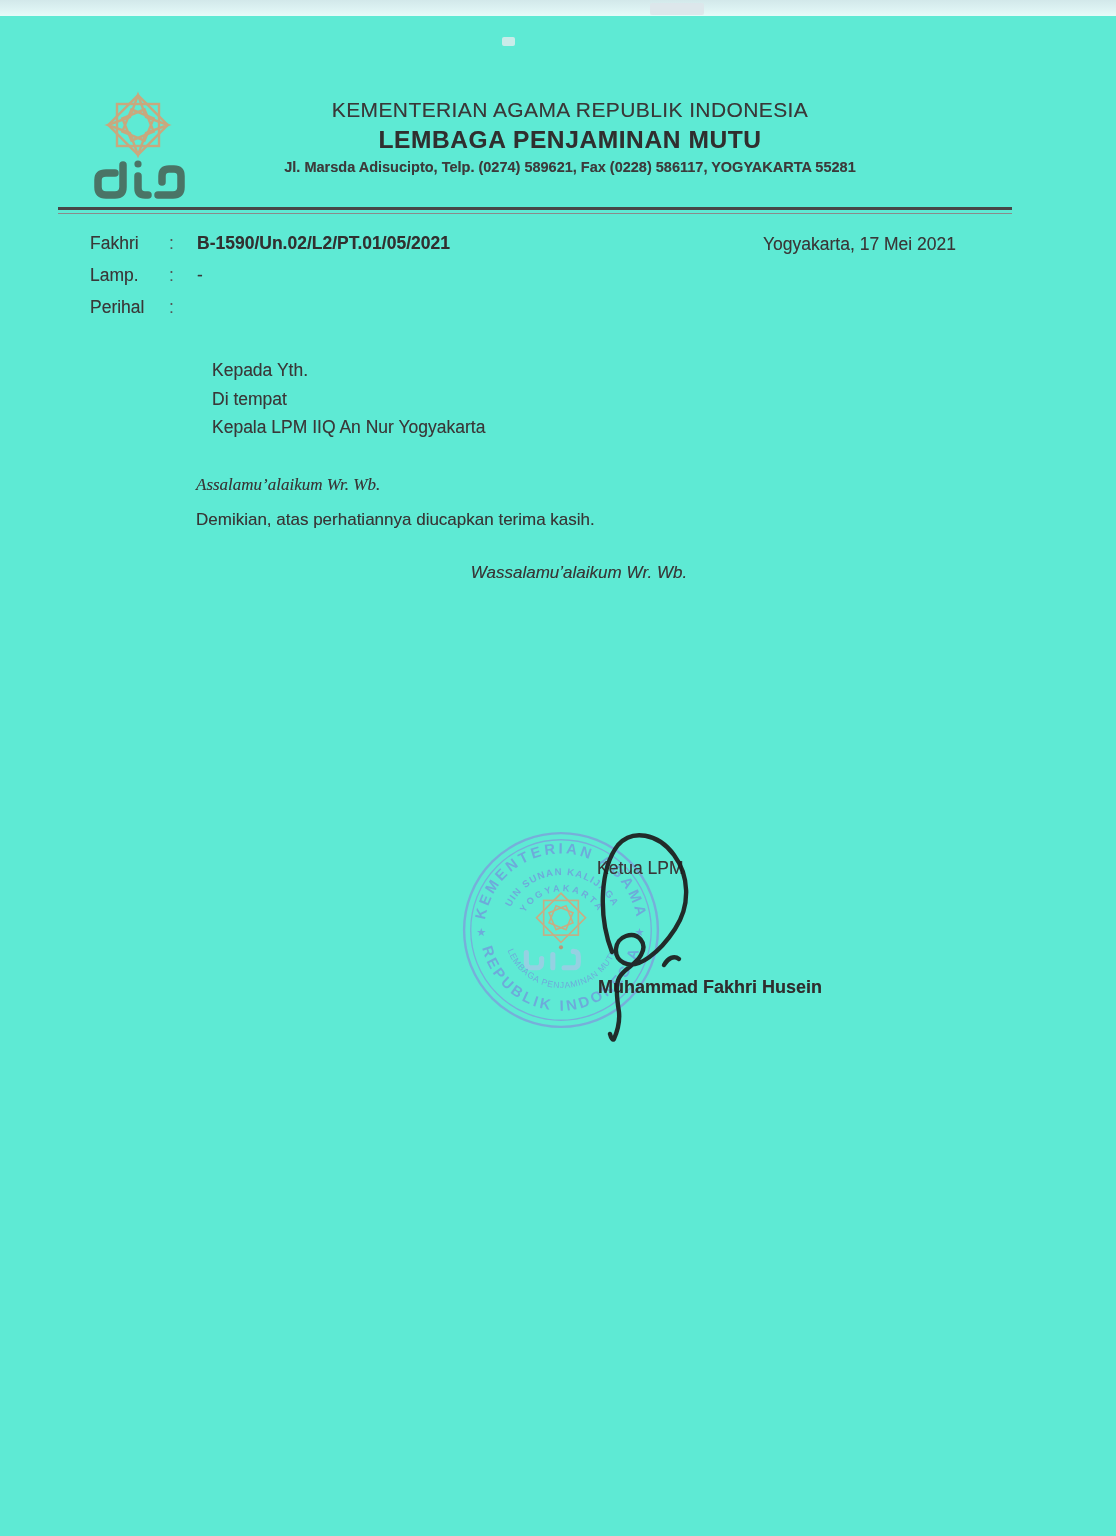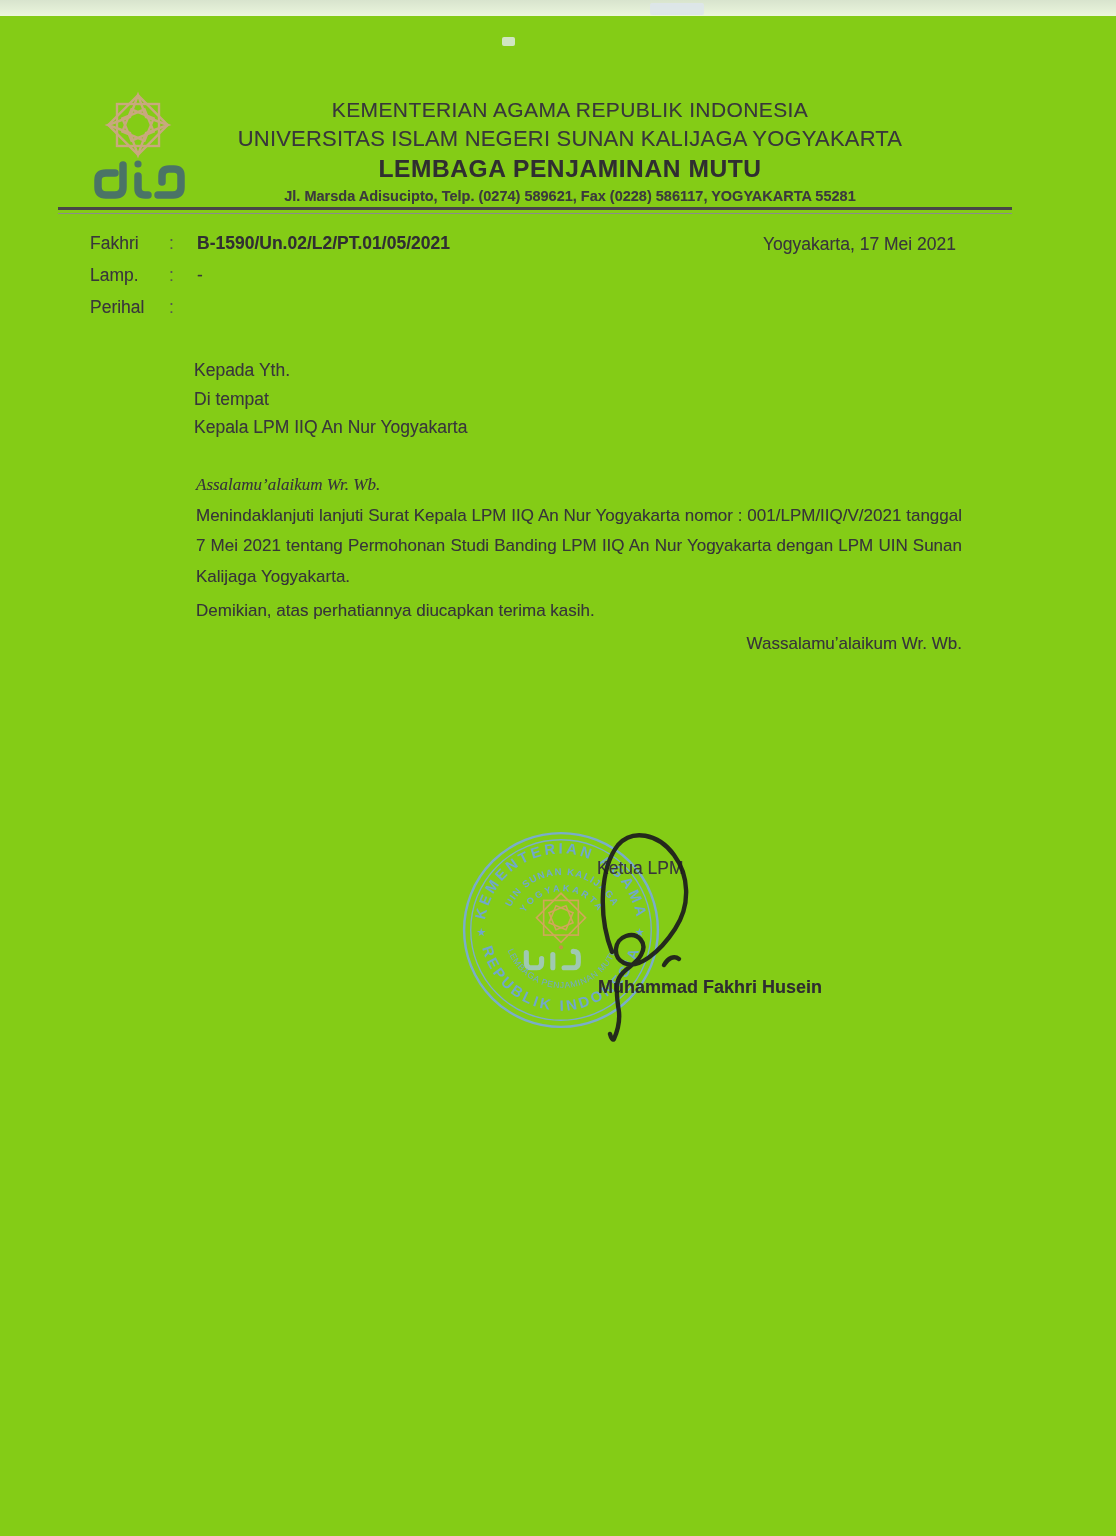--- a/index.html
+++ b/index.html
@@ -1,20 +1,20 @@
 <!DOCTYPE html>
 <html><head>
 <meta charset="utf-8">
 <style>
   html,body{margin:0;padding:0;background:#9a9a9a;}
   .page{
     position:relative;
     width:1116px;height:1536px;
     margin:0 auto;
-    background:#84cc16;
+    background:#5eead4;
     overflow:hidden;
     font-family:"Liberation Sans", sans-serif;
     color:#383838;
   }
   
   .scan-band{
     position:absolute;left:0;top:0;width:1116px;height:16px;
     background:linear-gradient(to bottom, #e7e8ee 0%, #f3f4f8 55%, #ffffff 100%);
     opacity:.85;
   }
@@ -36,28 +36,28 @@
   
   .meta{position:absolute;left:90px;top:233px;width:600px;font-size:17.5px;}
   .meta-row{display:flex;height:32px;align-items:flex-start;}
   .meta-label{width:79px;}
   .meta-colon{width:28px;color:#555;}
   .meta-value{white-space:nowrap;}
   .meta-value.bold{font-weight:bold;color:#303030;}
   .dateline{position:absolute;left:700px;top:234px;width:256px;text-align:right;font-size:17.5px;}
 
   
-  .recipient{position:absolute;left:194px;top:356px;font-size:17.5px;line-height:28.5px;}
+  .recipient{position:absolute;left:212px;top:356px;font-size:17.5px;line-height:28.5px;}
 
   
   .body-block{position:absolute;left:196px;top:470px;width:766px;font-size:17px;line-height:30.6px;text-align:justify;color:#363636;}
   .body-block .salam{font-style:italic;text-align:left;font-family:Liberation Serif, serif;}
   .body-block p{margin:0;}
   .body-block .closing{margin-top:4px;text-align:left;}
-  .body-block .salam2{margin-top:2px;text-align:right;}
+  .body-block .salam2{margin-top:23px;font-style:italic;text-align:center;}
 
   
   .stamp-svg{position:absolute;left:459px;top:828px;width:204px;height:204px;opacity:.92;}
   .sig-title{position:absolute;left:597px;top:858px;font-size:17.5px;z-index:4;}
   .sig-name{position:absolute;left:598px;top:977px;font-size:18px;font-weight:bold;color:#2e2e2e;z-index:4;}
   .sig-svg{position:absolute;left:588px;top:832px;width:125px;height:212px;z-index:6;}
 </style>
 </head>
 <body>
 
@@ -80,21 +80,20 @@
     <g stroke="#4a7466" stroke-width="7.5" fill="none" stroke-linecap="round" stroke-linejoin="round">
       <path d="M 30,77 L 30,99 Q 30,107 22,107 L 13,107 Q 5,107 5,99 L 5,92 Q 5,85 13,85 L 22,85"></path>
       <path d="M 45,88 L 45,100 Q 45,107 52,107 L 55,107"></path>
       <path d="M 65,107 L 80,107 Q 88,107 88,99 L 88,88 Q 88,81 81,81 L 76,81 Q 69,81 69,88 L 69,94"></path>
     </g>
     <circle cx="45" cy="76" r="3.6" fill="#4a7466"></circle>
   </svg>
 
   <div class="hdr">
     <div class="l1 soft">KEMENTERIAN AGAMA REPUBLIK INDONESIA</div>
-    <div class="l2 soft">UNIVERSITAS ISLAM NEGERI SUNAN KALIJAGA YOGYAKARTA</div>
     <div class="l3 soft">LEMBAGA PENJAMINAN MUTU</div>
     <div class="l4 soft">Jl. Marsda Adisucipto, Telp. (0274) 589621, Fax (0228) 586117, YOGYAKARTA 55281</div>
   </div>
   <div class="rule-thick"></div>
   <div class="rule-thin"></div>
 
   <div class="meta">
     <div class="meta-row">
       <span class="meta-label soft">Fakhri</span>
       <span class="meta-colon">:</span>
@@ -113,21 +112,20 @@
   <div class="dateline soft">Yogyakarta, 17 Mei 2021</div>
 
   <div class="recipient">
     <div class="soft">Kepada Yth.</div>
     <div class="soft">Di tempat</div>
     <div class="soft">Kepala LPM IIQ An Nur Yogyakarta</div>
   </div>
 
   <div class="body-block">
     <p class="salam soft">Assalamu’alaikum Wr. Wb.</p>
-    <p class="soft">Menindaklanjuti lanjuti Surat Kepala LPM IIQ An Nur Yogyakarta nomor : 001/LPM/IIQ/V/2021 tanggal 7 Mei 2021 tentang Permohonan Studi Banding LPM IIQ An Nur Yogyakarta dengan LPM UIN Sunan Kalijaga Yogyakarta.</p>
     <p class="closing soft">Demikian, atas perhatiannya diucapkan terima kasih.</p>
     <p class="salam2 soft">Wassalamu’alaikum Wr. Wb.</p>
   </div>
 
   <svg class="stamp-svg" viewBox="0 0 200 200">
     <defs>
       <path id="arcOuterTop" d="M 25,100 A 75,75 0 0 1 175,100"></path>
       <path id="arcOuterBottom" d="M 21,100 A 79,79 0 0 0 179,100"></path>
       <path id="arcInnerTop" d="M 45,102 A 56,56 0 0 1 157,102"></path>
       <path id="arcInnerMid" d="M 59,104 A 42,42 0 0 1 143,104"></path>

